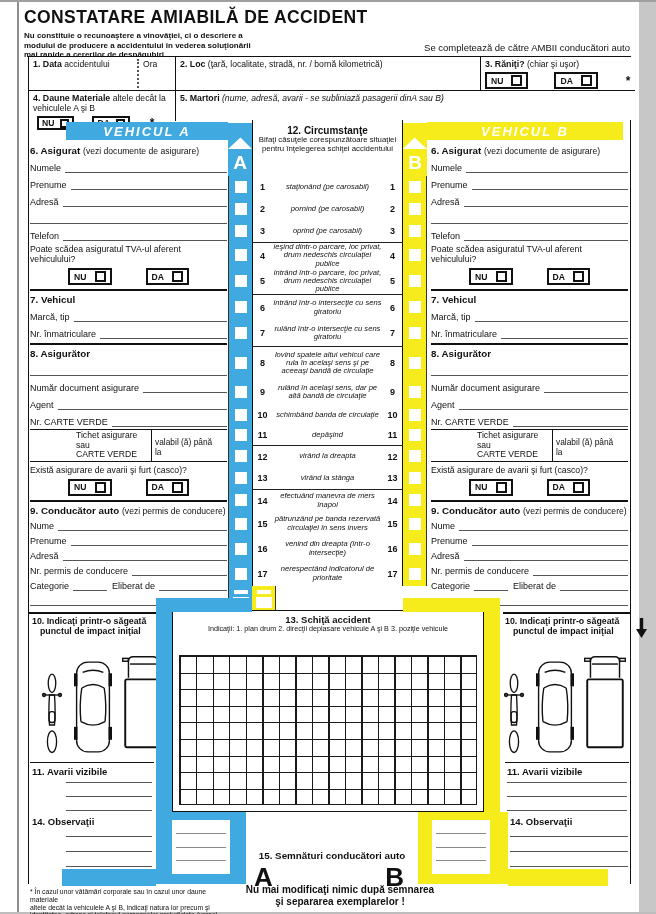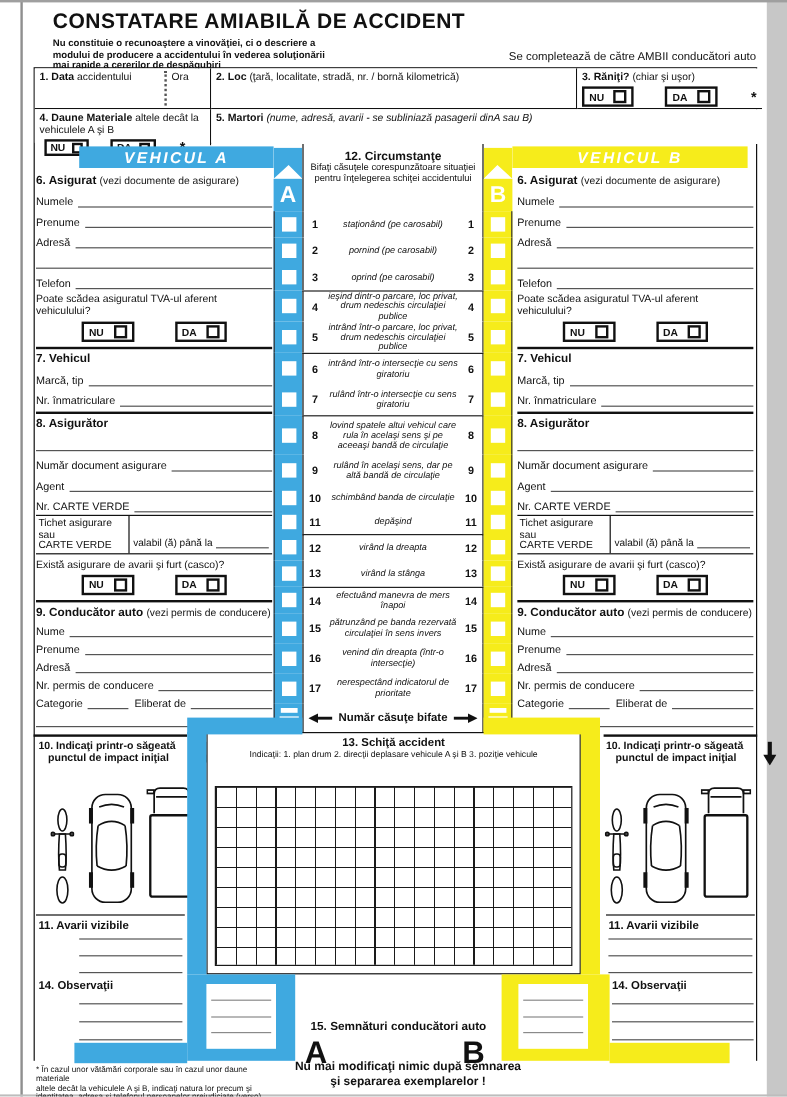--- a/index.html
+++ b/index.html
@@ -11,21 +11,21 @@
   body{background:#fff;font-family:"Liberation Sans","DejaVu Sans",sans-serif;color:var(--ink);}
   #page{position:relative;width:656px;height:914px;background:#fff;overflow:hidden;}
 
   
   .scan-right{position:absolute;right:0;top:0;width:17px;height:914px;background:#c7c7c7;}
   .scan-left{position:absolute;left:17px;top:0;width:2px;height:914px;background:#8f8f8f;}
   .scan-top{position:absolute;top:0;left:0;width:100%;height:2px;background:#9f9f9f;}
   .scan-bottom{position:absolute;bottom:0;left:0;width:100%;height:2px;background:#bdbdbd;}
 
   
-  .hdr{position:absolute;left:44px;top:7px;width:600px;}
+  .hdr{position:absolute;left:24px;top:7px;width:600px;}
   .title{font-size:17.5px;font-weight:bold;letter-spacing:.4px;}
   .subtitle{margin-top:3px;font-size:8px;font-weight:bold;line-height:9.5px;}
   .hdr-note{position:absolute;right:26px;top:42px;font-size:9.5px;margin-left:12px;}
 
   
   .toptable{position:absolute;left:28px;top:56px;width:603px;height:64px;
     display:grid;grid-template-columns:147px 305px 1fr;grid-template-rows:34px 30px;
     border:1.5px solid var(--ink);}
   .cell{border-right:1.5px solid var(--ink);border-bottom:1.5px solid var(--ink);
     font-size:8.6px;padding:2px 4px;position:relative;background:#fff;}
@@ -67,21 +67,21 @@
   .shead .rest{font-size:8.6px;}
   .fline{display:flex;align-items:flex-end;height:17px;}
   .fline.s9{height:15px;}
   .flabel{white-space:nowrap;padding-right:4px;}
   .ln{flex:1;border-bottom:1px solid #555;height:11px;}
   .ln.short{flex:0 0 34px;margin-right:5px;}
   .qtext{font-size:8.7px;margin-top:3px;}
   .chkrow{display:flex;justify-content:center;gap:34px;margin:4px 0 3px;}
   .hr2{border-top:2px solid var(--ink);margin:4px 0 1px;}
   .tichet{display:flex;border-top:1.5px solid var(--ink);border-bottom:1.5px solid var(--ink);margin-top:2px;}
-  .tichet .tleft{width:78px;border-right:1.5px solid var(--ink);padding:1px 2px;font-size:8.6px;line-height:9.6px;}
+  .tichet .tleft{width:78px;border-right:1.5px solid var(--ink);padding:1px 2px;font-size:8.6px;line-height:9.6px;margin-left:44px;}
   .tichet .tright{flex:1;display:flex;align-items:flex-end;padding:2px 3px 4px;font-size:8.4px;}
   .tichet .tright .ln{margin-left:3px;}
 
   
   .circ{position:absolute;left:228px;top:120px;width:199px;}
   .crow{display:flex;height:22px;}
   .scell{flex:0 0 24px;display:flex;align-items:center;justify-content:center;}
   .sA{background:var(--blue);border-left:1px solid #333;}
   .sB{background:var(--yellow);border-right:1px solid #333;}
   .cmid{flex:1;display:flex;align-items:center;background:#fff;
@@ -733,31 +733,20 @@
         </div>
       </div>
 
     <div class="crow cfoot">
       <div class="scell sA">
         <div>
           <div class="dash"></div>
           <div class="countbox" style="margin-top:3px;"></div>
         </div>
       </div>
-      <div class="cmid">
-        <svg width="20" height="9" viewBox="0 0 20 9">
-            <path d="M8 0.5 L0 4.5 L8 8.5 Z" fill="#111"></path>
-            <rect x="6" y="3.3" width="14" height="2.4" fill="#111"></rect>
-          </svg>
-        <span>Număr căsuţe bifate</span>
-        <svg width="20" height="9" viewBox="0 0 20 9">
-            <path d="M12 0.5 L20 4.5 L12 8.5 Z" fill="#111"></path>
-            <rect x="0" y="3.3" width="14" height="2.4" fill="#111"></rect>
-          </svg>
-      </div>
       <div class="scell sB">
         <div>
           <div class="dash"></div>
           <div class="countbox" style="margin-top:3px;"></div>
         </div>
       </div>
     </div>
   </div>
 
   <div class="jog blue"></div>

